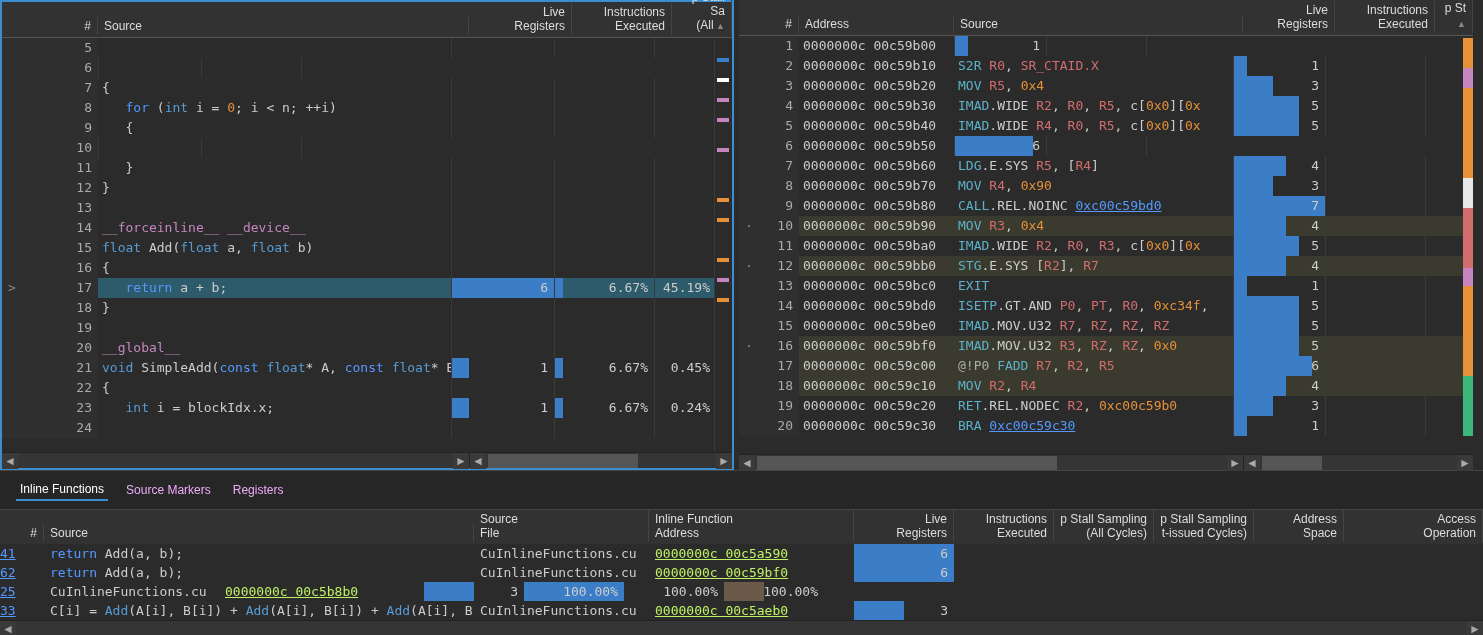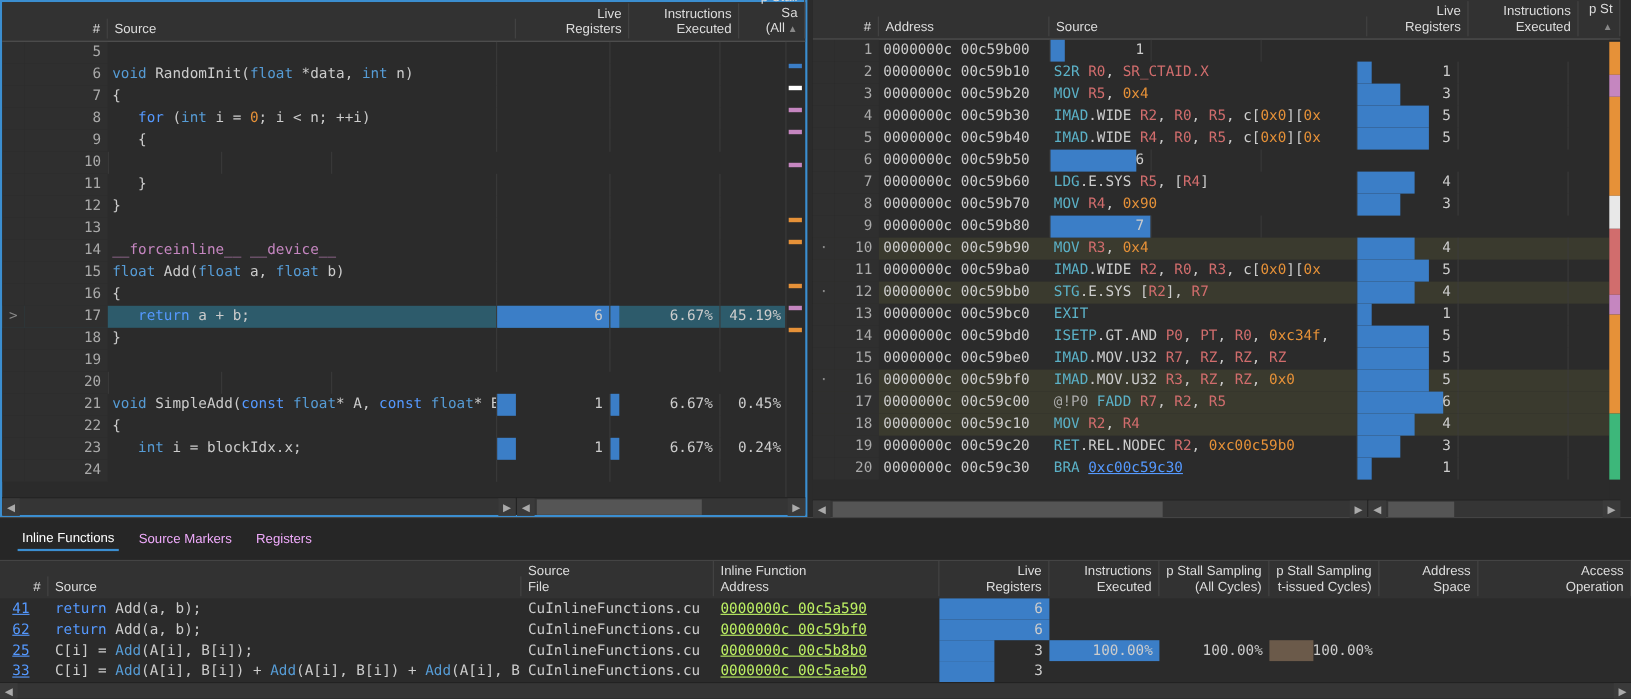--- a/index.html
+++ b/index.html
@@ -118,21 +118,21 @@
   background: #2b2b2b;
 }
 .bottom-header {
   display: flex;
   background: #323232;
   height: 34px;
   align-items: flex-end;
   padding-bottom: 2px;
 }
 .bottom-rows .row { height: 19px; line-height: 19px; }
-.bcol-num { width: 44px; text-align: center; padding-right: 6px; color: #5599ff; text-decoration: underline; cursor: pointer; }
+.bcol-num { width: 44px; text-align: left; padding-right: 6px; color: #5599ff; text-decoration: underline; cursor: pointer; }
 .bcol-src { width: 430px; padding-left: 6px; white-space: pre; overflow: hidden; }
 .bcol-file { width: 175px; padding-left: 6px; }
 .bcol-addr { width: 205px; padding-left: 6px; color: #bef264; text-decoration: underline; cursor: pointer; }
 .bcol-live { width: 100px; text-align: right; padding-right: 6px; position: relative; }
 .bcol-live .bar { position: absolute; left: 0; top: 0; height: 100%; background: #3b7ec7; }
 .bcol-live .txt { position: relative; }
 .bcol-instr { width: 100px; text-align: right; padding-right: 6px; position: relative; }
 .bcol-instr .bar { position: absolute; left: 0; top: 0; height: 100%; background: #3b7ec7; }
 .bcol-instr .txt { position: relative; }
 .bcol-stall1 { width: 100px; text-align: right; padding-right: 6px; position: relative; }
@@ -166,21 +166,20 @@
             <div class="gutter-mark"></div>
             <div class="lineno">5</div>
             <div class="source-cell"></div>
             <div class="live-reg-cell"></div>
             <div class="instr-cell"></div>
             <div class="stall-cell"></div>
           </div>
           <div class="row">
             <div class="gutter-mark"></div>
             <div class="lineno">6</div>
-            <div class="source-cell"><span class="type">void</span> RandomInit(<span class="type">float</span> *data, <span class="type">int</span> n)</div>
             <div class="live-reg-cell"></div>
             <div class="instr-cell"></div>
             <div class="stall-cell"></div>
           </div>
           <div class="row">
             <div class="gutter-mark"></div>
             <div class="lineno">7</div>
             <div class="source-cell">{</div>
             <div class="live-reg-cell"></div>
             <div class="instr-cell"></div>
@@ -277,20 +276,21 @@
             <div class="gutter-mark"></div>
             <div class="lineno">19</div>
             <div class="source-cell"></div>
             <div class="live-reg-cell"></div>
             <div class="instr-cell"></div>
             <div class="stall-cell"></div>
           </div>
           <div class="row">
             <div class="gutter-mark"></div>
             <div class="lineno">20</div>
+            <div class="source-cell"><span class="pp">__global__</span></div>
             <div class="live-reg-cell"></div>
             <div class="instr-cell"></div>
             <div class="stall-cell"></div>
           </div>
           <div class="row">
             <div class="gutter-mark"></div>
             <div class="lineno">21</div>
             <div class="source-cell"><span class="type">void</span> SimpleAdd(<span class="kw">const</span> <span class="type">float</span>* A, <span class="kw">const</span> <span class="type">float</span>* B,  *C)</div>
             <div class="live-reg-cell"><div class="bar" style="width:17%"></div><span class="txt">1</span></div>
             <div class="instr-cell"><div class="bar" style="width:8%"></div><span class="txt">6.67%</span></div>
@@ -427,20 +427,21 @@
             <div class="addr-cell">0000000c 00c59b70</div>
             <div class="source-cell"><span class="mnem">MOV</span> <span class="reg">R4</span>, <span class="num">0x90</span></div>
             <div class="live-reg-cell" style="width:92px"><div class="bar" style="width:43%"></div><span class="txt">3</span></div>
             <div class="instr-cell"></div>
             <div class="stall-cell" style="width:38px"></div>
           </div>
           <div class="row">
             <div class="gutter-mark"></div>
             <div class="lineno" style="width:40px">9</div>
             <div class="addr-cell">0000000c 00c59b80</div>
+            <div class="source-cell"><span class="mnem">CALL</span>.REL.NOINC <span class="link">0xc00c59bd0</span></div>
             <div class="live-reg-cell" style="width:92px"><div class="bar" style="width:100%"></div><span class="txt">7</span></div>
             <div class="instr-cell"></div>
             <div class="stall-cell" style="width:38px"></div>
           </div>
           <div class="row hl-olive">
             <div class="gutter-mark">·</div>
             <div class="lineno" style="width:40px">10</div>
             <div class="addr-cell">0000000c 00c59b90</div>
             <div class="source-cell"><span class="mnem">MOV</span> <span class="reg">R3</span>, <span class="num">0x4</span></div>
             <div class="live-reg-cell" style="width:92px"><div class="bar" style="width:57%"></div><span class="txt">4</span></div>
@@ -611,21 +612,20 @@
         <div class="bcol-addr">0000000c 00c59bf0</div>
         <div class="bcol-live"><div class="bar" style="width:100%"></div><span class="txt">6</span></div>
         <div class="bcol-instr"></div>
         <div class="bcol-stall1"></div>
         <div class="bcol-stall2"></div>
         <div class="bcol-addrspace"></div>
         <div class="bcol-access"></div>
       </div>
       <div class="row">
         <div class="bcol-num">25</div>
-        <div class="bcol-src">C[i] = <span class="type">Add</span>(A[i], B[i]);</div>
         <div class="bcol-file">CuInlineFunctions.cu</div>
         <div class="bcol-addr">0000000c 00c5b8b0</div>
         <div class="bcol-live"><div class="bar" style="width:50%"></div><span class="txt">3</span></div>
         <div class="bcol-instr"><div class="bar" style="width:100%"></div><span class="txt">100.00%</span></div>
         <div class="bcol-stall1"><span class="txt">100.00%</span></div>
         <div class="bcol-stall2"><div class="bar" style="width:40%"></div><span class="txt">100.00%</span></div>
         <div class="bcol-addrspace"></div>
         <div class="bcol-access"></div>
       </div>
       <div class="row">

